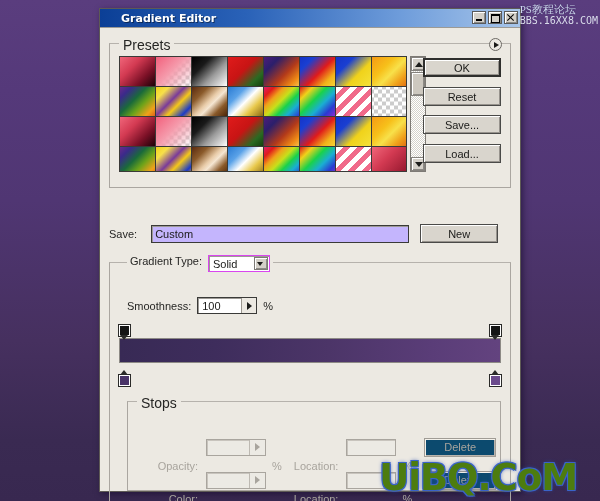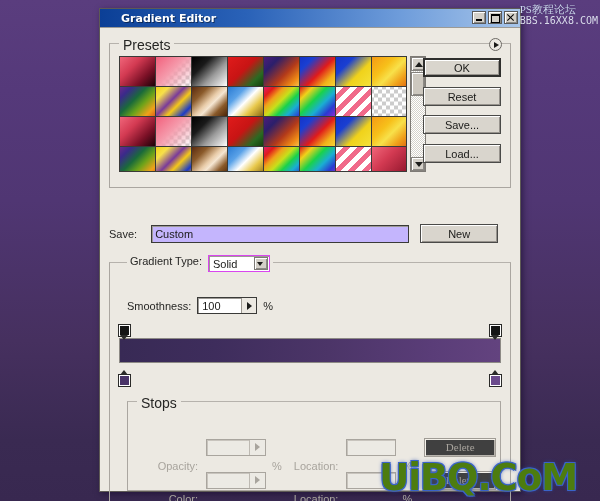--- a/index.html
+++ b/index.html
@@ -203,25 +203,24 @@
     background:#eceae4;border:1px solid #a9a59e;
     box-shadow:inset 1px 1px 0 #c8c4bd;
     height:17px;box-sizing:border-box;display:flex;align-items:center;
   }
   .dis-spin{width:60px;display:flex;align-items:center;}
   .dis-spin .tri{width:15px;height:15px;background:#eceae4;border-left:1px solid #bdb9b2;position:relative;}
   .dis-spin .tri:after{content:"";position:absolute;left:5px;top:3.5px;
     border-top:4px solid transparent;border-bottom:4px solid transparent;border-left:5px solid #a8a49d;}
   .dis-loc{width:50px;}
   .dis-btn{
-    width:72px;height:19px;background:#404040;border:1px solid #a09c95;
+    width:72px;height:19px;background:#0c4a6e;border:1px solid #a09c95;
     box-shadow:inset 1px 1px 0 #f4f1ea, inset -1px -1px 0 #b8b4ad;
     font-size:11px;color:#a8a49d;display:flex;align-items:center;justify-content:center;
     box-sizing:border-box;
-    font-family:Liberation Serif, serif;
   }
   .ml8{margin-left:8px;}
   .ml6{margin-left:6px;}
   .ml12{margin-left:12px;text-align:right;}
   .lbl-r{text-align:right;display:inline-block;}
 </style>
 </head>
 <body>
 
 <div class="wm-top">

